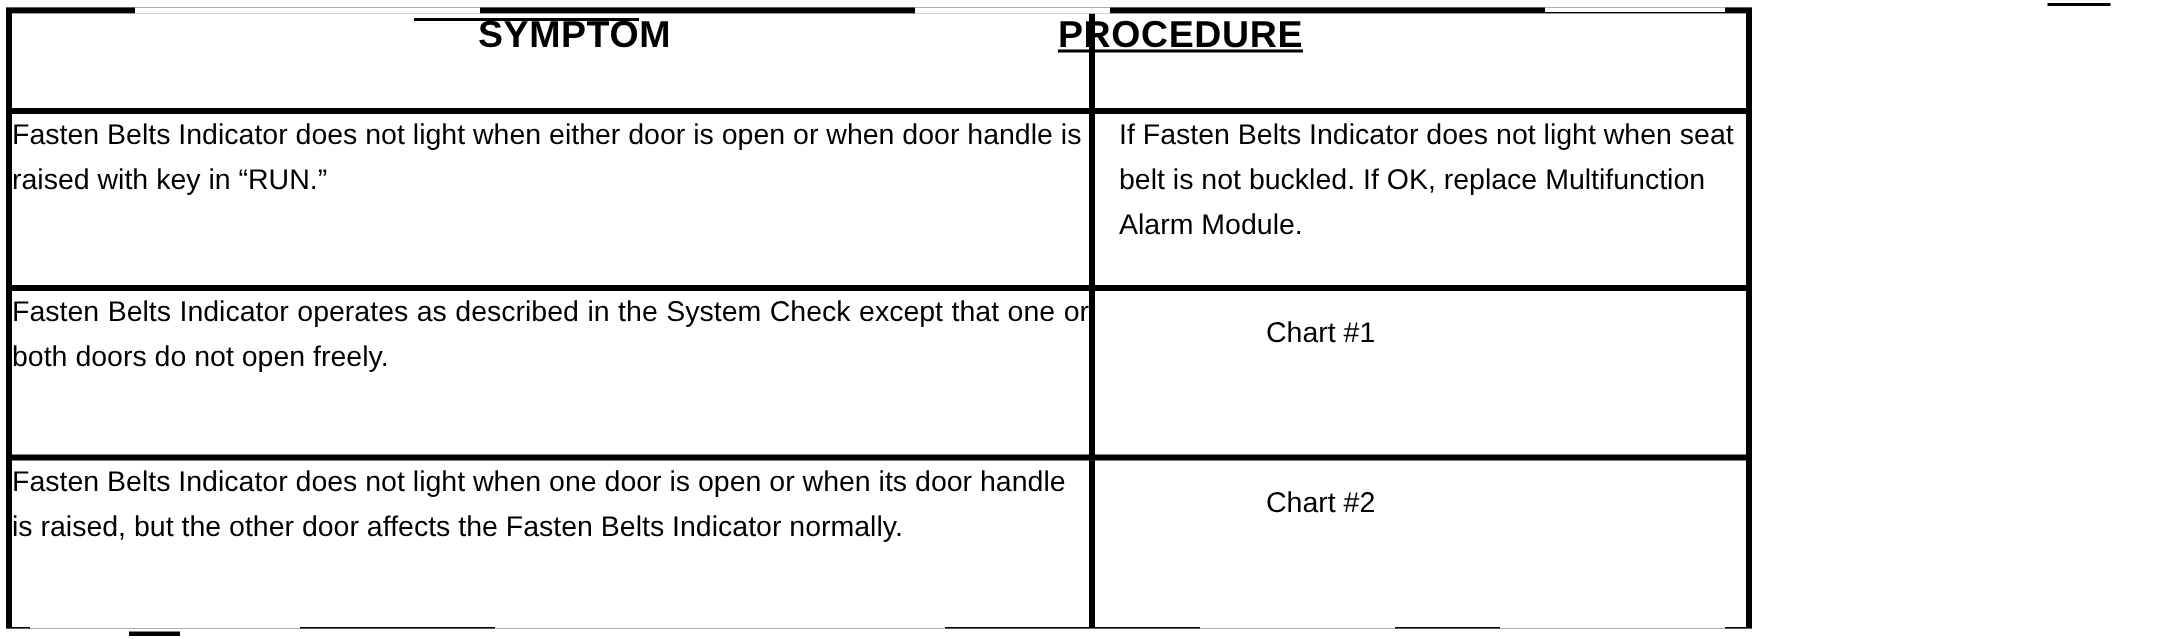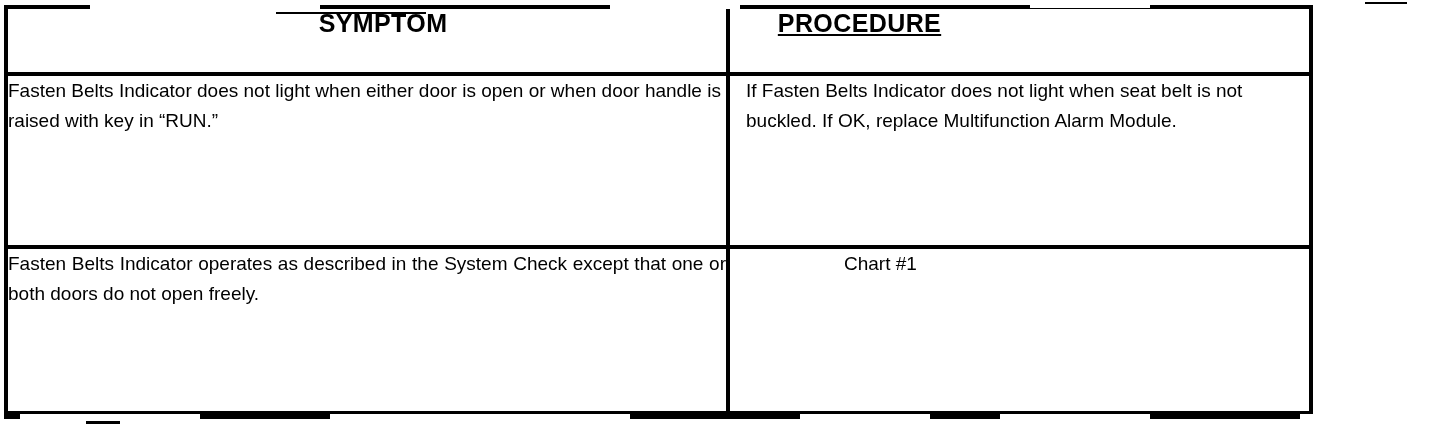--- a/index.html
+++ b/index.html
@@ -22,21 +22,21 @@
     width: 1456px;
     height: 426px;
     background: #ffffff;
   }
 
   
   .tbl-wrap {
     position: absolute;
     left: 4px;
     top: 5px;
-    width: 1309px;
+    width: 1164px;
     height: 414px;
     box-sizing: border-box;
     border: 4px solid #000000;
     background: #737373;
   }
 
   table.troubleshoot {
     width: 100%;
     height: 100%;
     border-collapse: collapse;
@@ -93,21 +93,21 @@
 
   .cell-text {
     display: block;
     white-space: pre-line;
     font-family: "Liberation Sans", sans-serif;
   }
 
   
   .align-left      { text-align: left; }
   .align-justify   { text-align: justify; text-align-last: left; }
-  .chart-label     { padding-left: 98px; }
+  .chart-label     { padding-left: 98px; padding-top: 14px; }
 
   tr.row-1 { height: 118px; }
   tr.row-2 { height: 113px; margin-left: 20px; }
   tr.row-3 { height: 113px; }
 
   
   .scan-nick {
     position: absolute;
     background: #ffffff;
     pointer-events: none;
@@ -154,20 +154,28 @@
 
         <tr class="row-2 rule-below">
           <td class="body-cell col-sym">
             <span class="cell-text align-justify">Fasten Belts Indicator operates as described in the System Check except that one or both doors do not open freely.</span>
           </td>
           <td class="body-cell col-pro">
             <span class="cell-text align-left chart-label">Chart #1</span>
           </td>
         </tr>
 
+        <tr class="row-3">
+          <td class="body-cell col-sym">
+            <span class="cell-text align-left">Fasten Belts Indicator does not light when one door is open or when its door handle is raised, but the other door affects the Fasten Belts Indicator normally.</span>
+          </td>
+          <td class="body-cell col-pro">
+            <span class="cell-text align-left chart-label">Chart #2</span>
+          </td>
+        </tr>
 
       </tbody>
     </table>
   </div>
 
   <div class="scan-nick" style="left:90px;  top:5px;  width:230px; height:4px;"></div>
   <div class="scan-nick" style="left:610px; top:5px;  width:130px; height:4px;"></div>
   <div class="scan-nick" style="left:1030px;top:5px;  width:120px; height:3px;"></div>
   <div class="scan-dirt" style="left:1365px;top:2px;  width:42px;  height:2px;"></div>
   <div class="scan-dirt" style="left:276px; top:12px; width:150px; height:2px;"></div>

